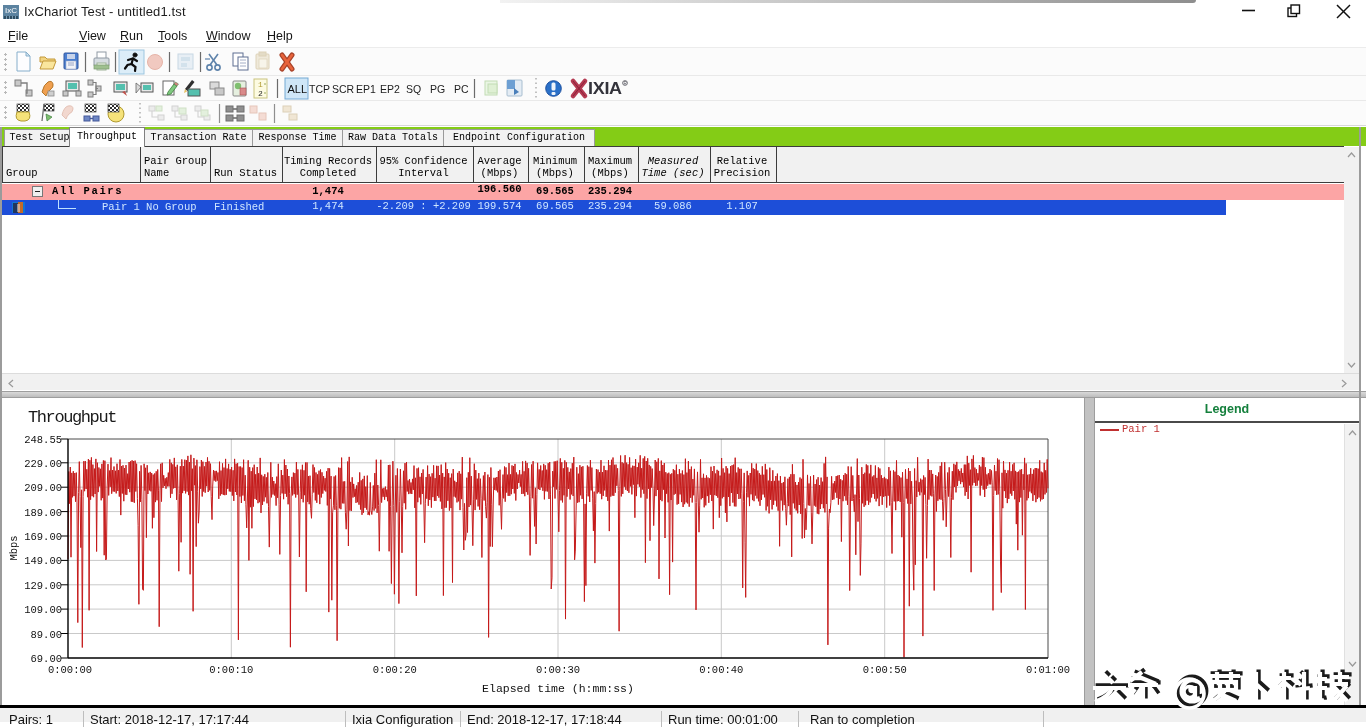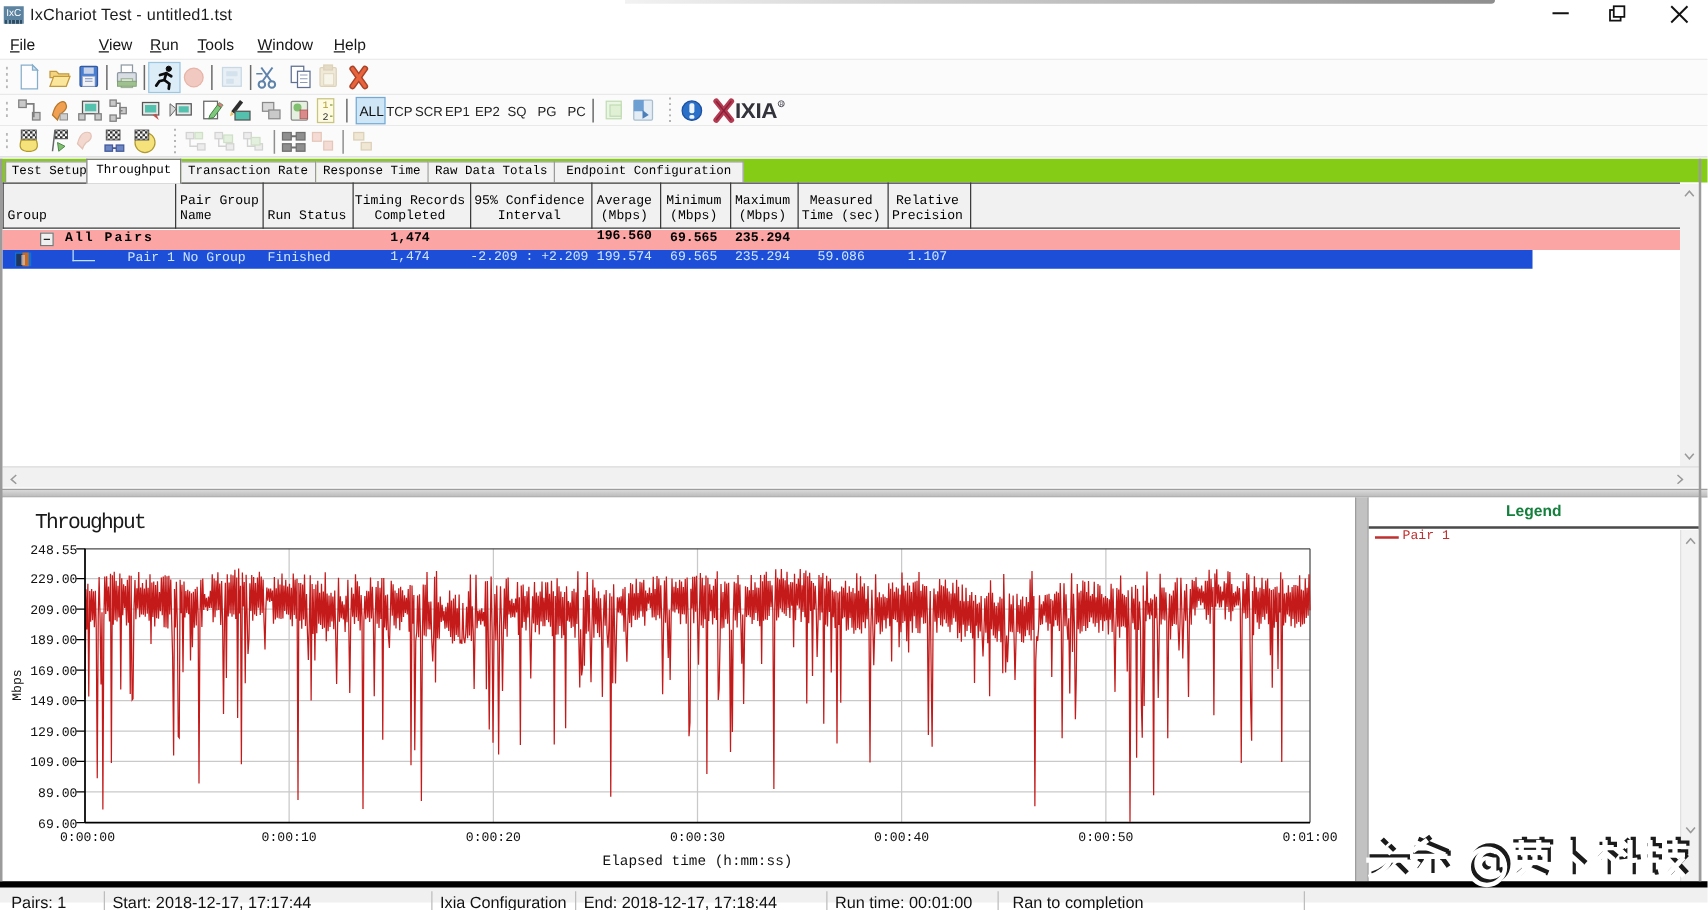--- a/index.html
+++ b/index.html
@@ -294,21 +294,21 @@
   <div class="abs hcol" style="left:774px;"></div>
   <style>.hcol{top:0;width:1px;height:37px;background:#3c3c3c;} .hl{position:absolute;line-height:11.5px;} .hr{position:absolute;line-height:11.5px;text-align:center;}</style>
   <div class="hl" style="left:4px;top:22px;">Group</div>
   <div class="hl" style="left:142px;top:10px;">Pair Group<br>Name</div>
   <div class="hl" style="left:212px;top:22px;">Run Status</div>
   <div class="hr" style="left:280px;top:10px;width:92px;">Timing Records<br>Completed</div>
   <div class="hr" style="left:374px;top:10px;width:95px;">95% Confidence<br>Interval</div>
   <div class="hr" style="left:471px;top:10px;width:53px;">Average<br>(Mbps)</div>
   <div class="hr" style="left:526px;top:10px;width:54px;">Minimum<br>(Mbps)</div>
   <div class="hr" style="left:582px;top:10px;width:52px;">Maximum<br>(Mbps)</div>
-  <div class="hr" style="left:636px;top:10px;width:70px;">Measured<br>Time (sec)</div>
+  <div class="hr" style="left:636px;top:10px;width:70px;font-style:italic;">Measured<br>Time (sec)</div>
   <div class="hr" style="left:708px;top:10px;width:64px;">Relative<br>Precision</div>
 
   <div class="abs" style="left:0;top:38px;width:1342px;height:16px;background:#fca5a5;font-weight:bold;">
     <div class="abs" style="left:30px;top:2px;width:11px;height:11px;border:1px solid #777;background:#f0f0f0;">
         <div style="position:absolute;left:2px;top:4px;width:5px;height:1px;background:#222;"></div>
       </div>
     <div class="abs" style="left:50px;top:1px;letter-spacing:1.6px;">All Pairs</div>
     <div class="abs hr" style="left:280px;top:2px;width:92px;">1,474</div>
     <div class="abs hr" style="left:471px;top:0;width:53px;">196.560</div>
     <div class="abs hr" style="left:526px;top:2px;width:54px;">69.565</div>
@@ -430,21 +430,21 @@
   <div class="abs" style="left:249px;top:26px;width:15px;height:281px;background:#f2f2f2;border-left:1px solid #e0e0e0;">
     <svg class="abs" style="left:3px;top:6px;" width="9" height="6">
         <path d="M1 5 L4.5 1 L8 5" fill="none" stroke="#999" stroke-width="1.2"></path>
       </svg>
     <svg class="abs" style="left:3px;bottom:38px;" width="9" height="6">
         <path d="M1 1 L4.5 5 L8 1" fill="none" stroke="#999" stroke-width="1.2"></path>
       </svg>
   </div>
 </div>
 
-<div id="status" class="abs" style="left:0;top:705px;width:1366px;height:17px;background:#f0f0f0;border-top:5px solid #000000;font-size:13px;color:#111;">
+<div id="status" class="abs" style="left:0;top:705px;width:1366px;height:17px;background:#f0f0f0;border-top:3px solid #000000;font-size:13px;color:#111;">
   <span class="abs" style="left:9px;top:4px;">Pairs: 1</span>
   <span class="abs" style="left:90px;top:4px;">Start: 2018-12-17, 17:17:44</span>
   <span class="abs" style="left:352px;top:4px;">Ixia Configuration</span>
   <span class="abs" style="left:467px;top:4px;">End: 2018-12-17, 17:18:44</span>
   <span class="abs" style="left:668px;top:4px;text-align:right;">Run time: 00:01:00</span>
   <span class="abs" style="left:810px;top:4px;">Ran to completion</span>
   <div class="abs sdiv" style="left:83px;"></div>
   <div class="abs sdiv" style="left:345px;"></div>
   <div class="abs sdiv" style="left:460px;"></div>
   <div class="abs sdiv" style="left:661px;"></div>

